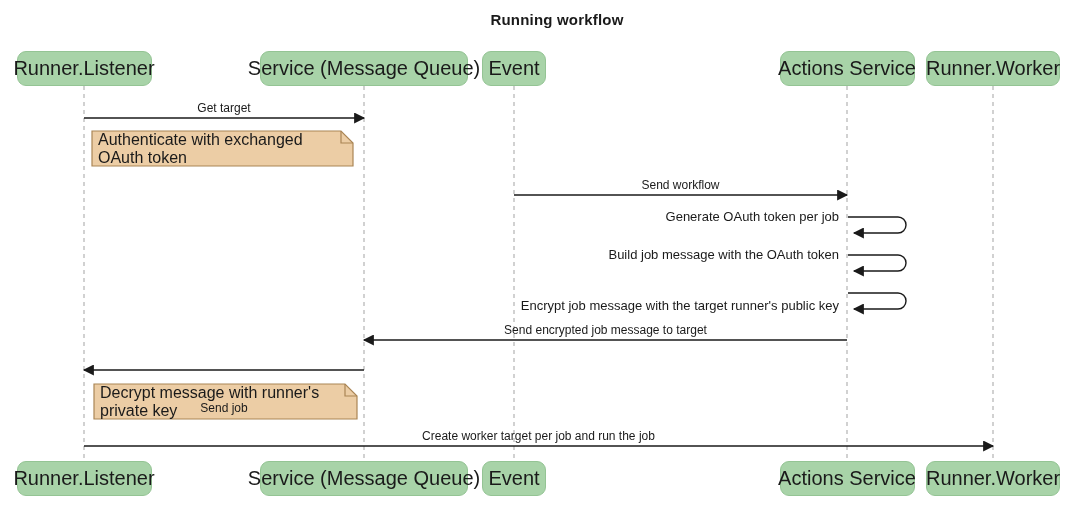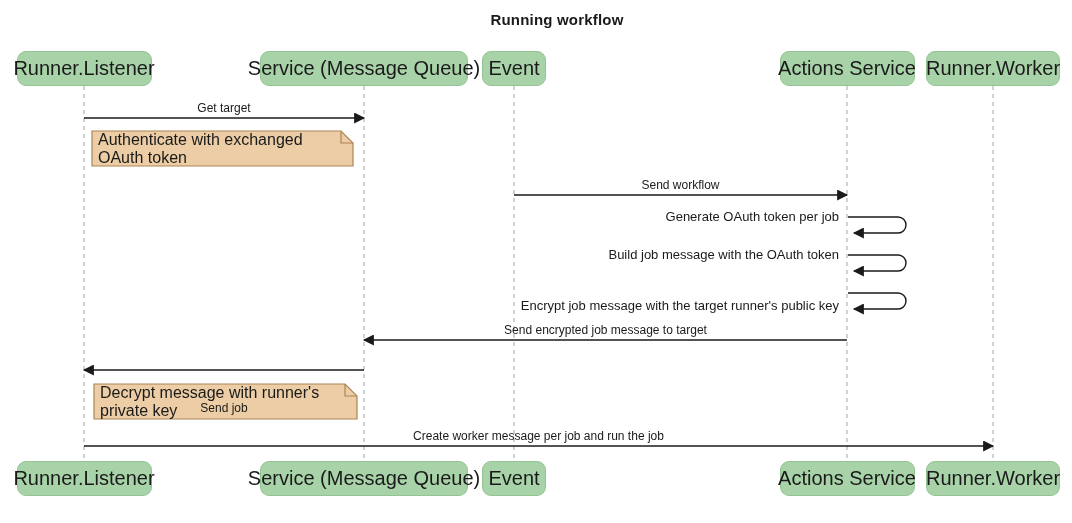--- a/index.html
+++ b/index.html
@@ -108,15 +108,15 @@
       <div class="participant" style="left: 926px; top: 461px; width: 134px;">Runner.Worker</div>
       <div class="msg-label" style="left: 224px; top: 101px;">Get target</div>
       <div class="note-label" style="left: 92px; top: 131px; width: 261px; height: 35px;">Authenticate with exchanged OAuth token</div>
       <div class="msg-label" style="left: 680.5px; top: 178px;">Send workflow</div>
       <div class="self-label" style="left: 279px; top: 210px;">Generate OAuth token per job</div>
       <div class="self-label" style="left: 279px; top: 248px;">Build job message with the OAuth token</div>
       <div class="self-label" style="left: 279px; top: 299px;">Encrypt job message with the target runner's public key</div>
       <div class="msg-label" style="left: 605.5px; top: 323px;">Send encrypted job message to target</div>
       <div class="msg-label" style="left: 224px; top: 353px; margin-top: 48px;">Send job</div>
       <div class="note-label" style="left: 94px; top: 384px; width: 271px; height: 35px;">Decrypt message with runner's private key</div>
-      <div class="msg-label" style="left: 538.5px; top: 429px;">Create worker message per job and run the job</div>
+      <div class="msg-label" style="left: 538.5px; top: 429px;">Create worker target per job and run the job</div>
     </div>
 </div>
 
 </body></html>

